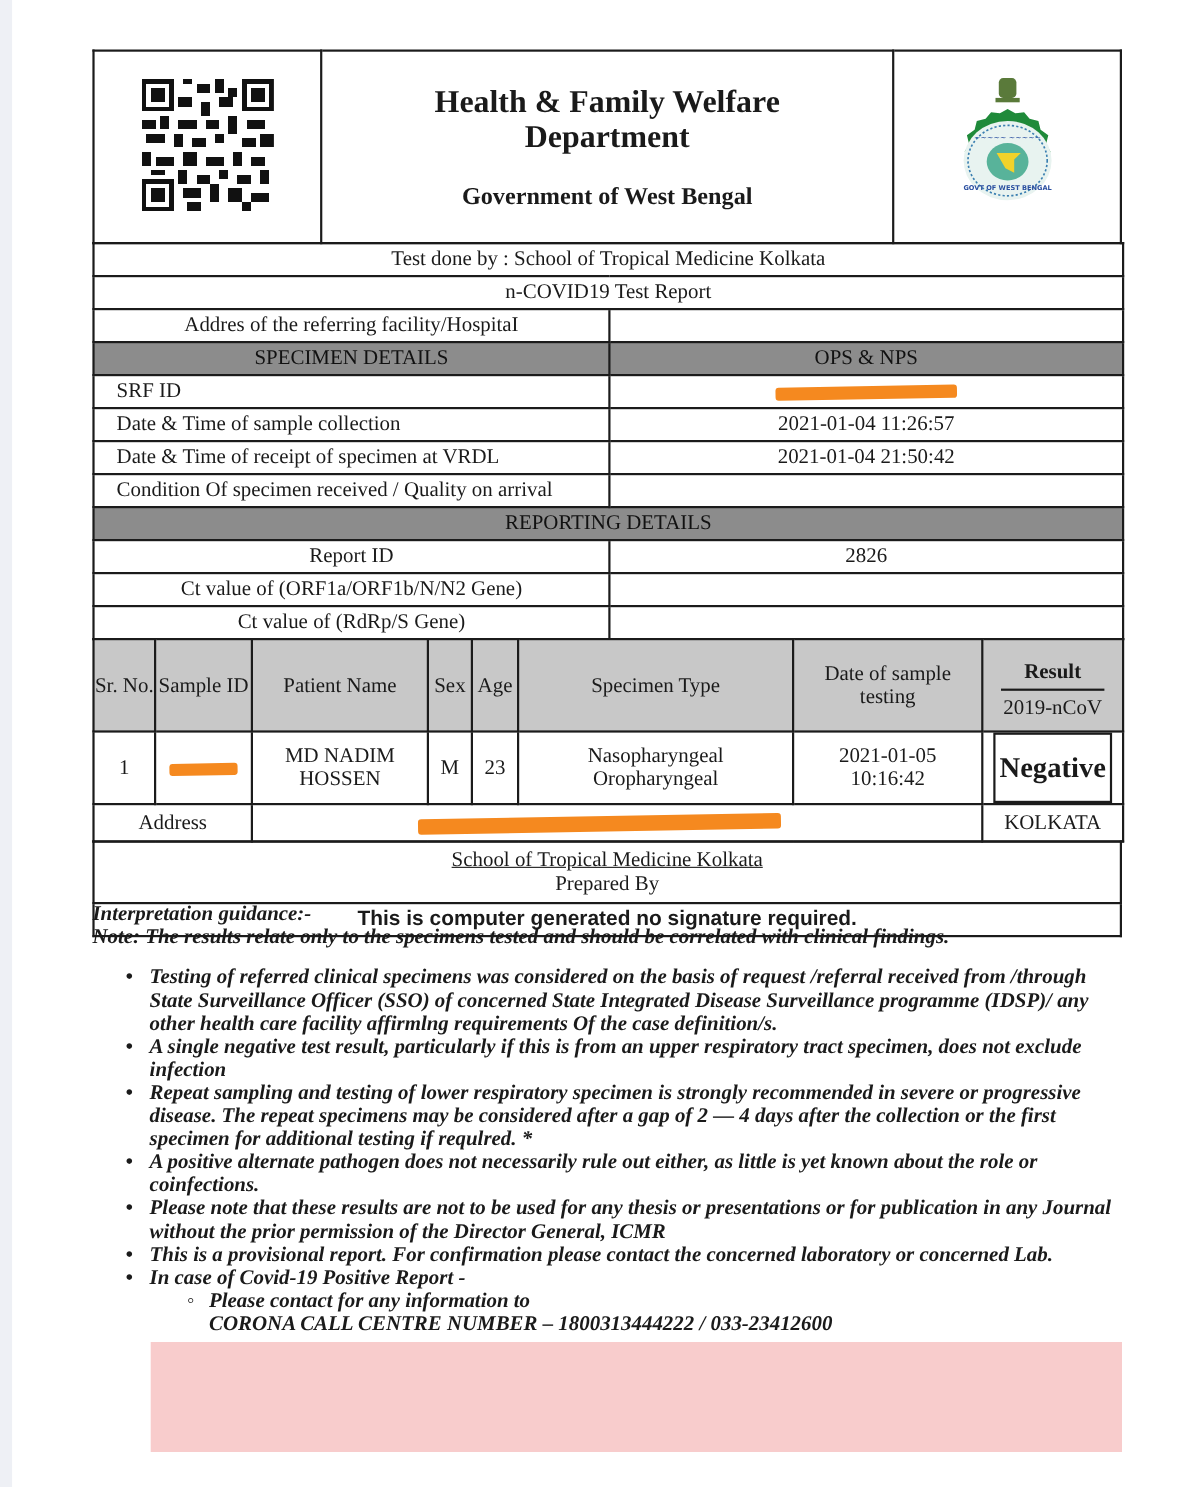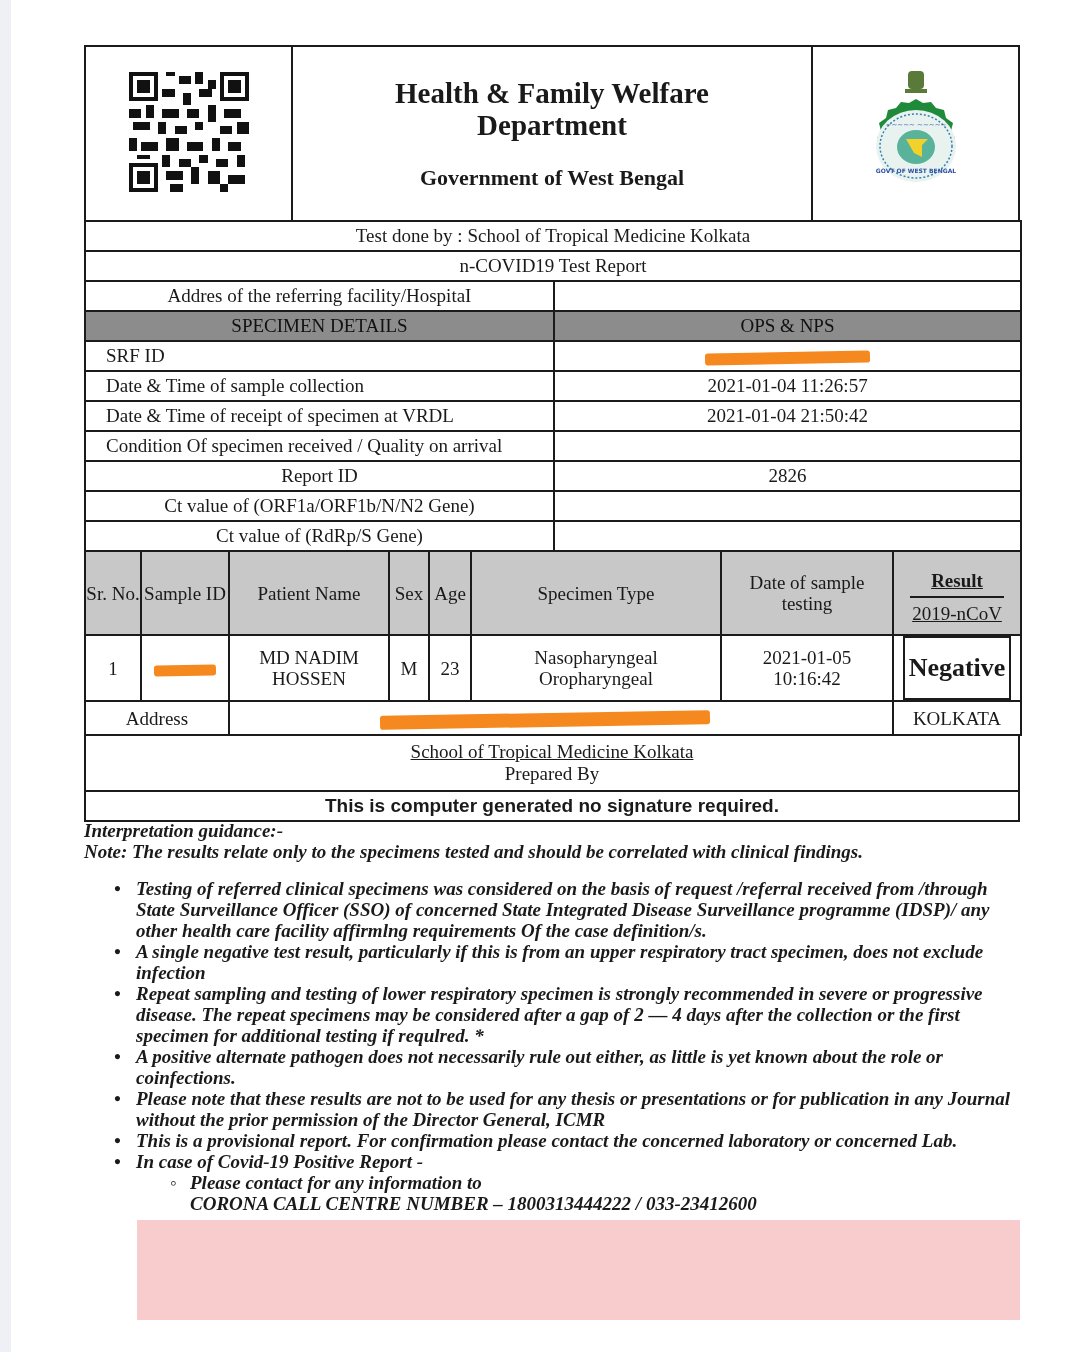--- a/index.html
+++ b/index.html
@@ -23,21 +23,21 @@
   .row30 td { height: 30px; font-family: "Liberation Serif", serif; font-size: 19px; }
   .lft { text-align: left !important; padding-left: 20px; }
   .gray td { background: #8c8c8c; color: #111; }
   .redact { display: inline-block; background: #f5891f; height: 12px; border-radius: 3px; transform: rotate(-1deg); vertical-align: middle; }
 
   
   .pt td { font-family: "Liberation Serif", serif; font-size: 19px; line-height: 21px; }
   .pt .phead td { background: #c8c8c8; height: 70px; }
   .pt .pdata td { height: 58px; }
   .pt .paddr td { height: 34px; }
-  .result-head { padding: 12px !important; text-decoration: underline; }
+  .result-head { padding: 12px !important; }
   .result-head .r1 { font-weight: bold; height: 34px; line-height: 34px; border-bottom: 2px solid #1b1b1b; margin: 0 4px; }
   .result-head .r2 { height: 24px; line-height: 32px; }
   .neg { display: inline-block; border: 2px solid #1b1b1b; padding: 14px 4px; font-weight: bold; font-size: 26px; line-height: 32px; }
 
   .prep td { height: 56px; font-family: "Liberation Serif", serif; font-size: 19px; line-height: 22px; }
   .prep u { text-decoration: underline; }
   .sig td { height: 30px; font-family: Liberation Sans, sans-serif; font-weight: bold; font-size: 19px; }
 
   .notes { position: absolute; left: 84px; top: 820px; width: 940px; font-family: "Liberation Serif", serif; font-style: italic; font-weight: bold; font-size: 19px; line-height: 21px; }
   .guide { margin-top: 16px; padding-left: 52px; }
@@ -164,20 +164,23 @@
       <td>2021-01-04 11:26:57</td>
     </tr>
     <tr class="row30">
       <td class="lft">Date &amp; Time of receipt of specimen at VRDL</td>
       <td>2021-01-04 21:50:42</td>
     </tr>
     <tr class="row30">
       <td class="lft">Condition Of specimen received / Quality on arrival</td>
       <td></td>
     </tr>
+    <tr class="row30 gray">
+      <td colspan="2">REPORTING DETAILS</td>
+    </tr>
     <tr class="row30">
       <td>Report ID</td>
       <td>2826</td>
     </tr>
     <tr class="row30">
       <td>Ct value of (ORF1a/ORF1b/N/N2 Gene)</td>
       <td></td>
     </tr>
     <tr class="row30">
       <td>Ct value of (RdRp/S Gene)</td>

